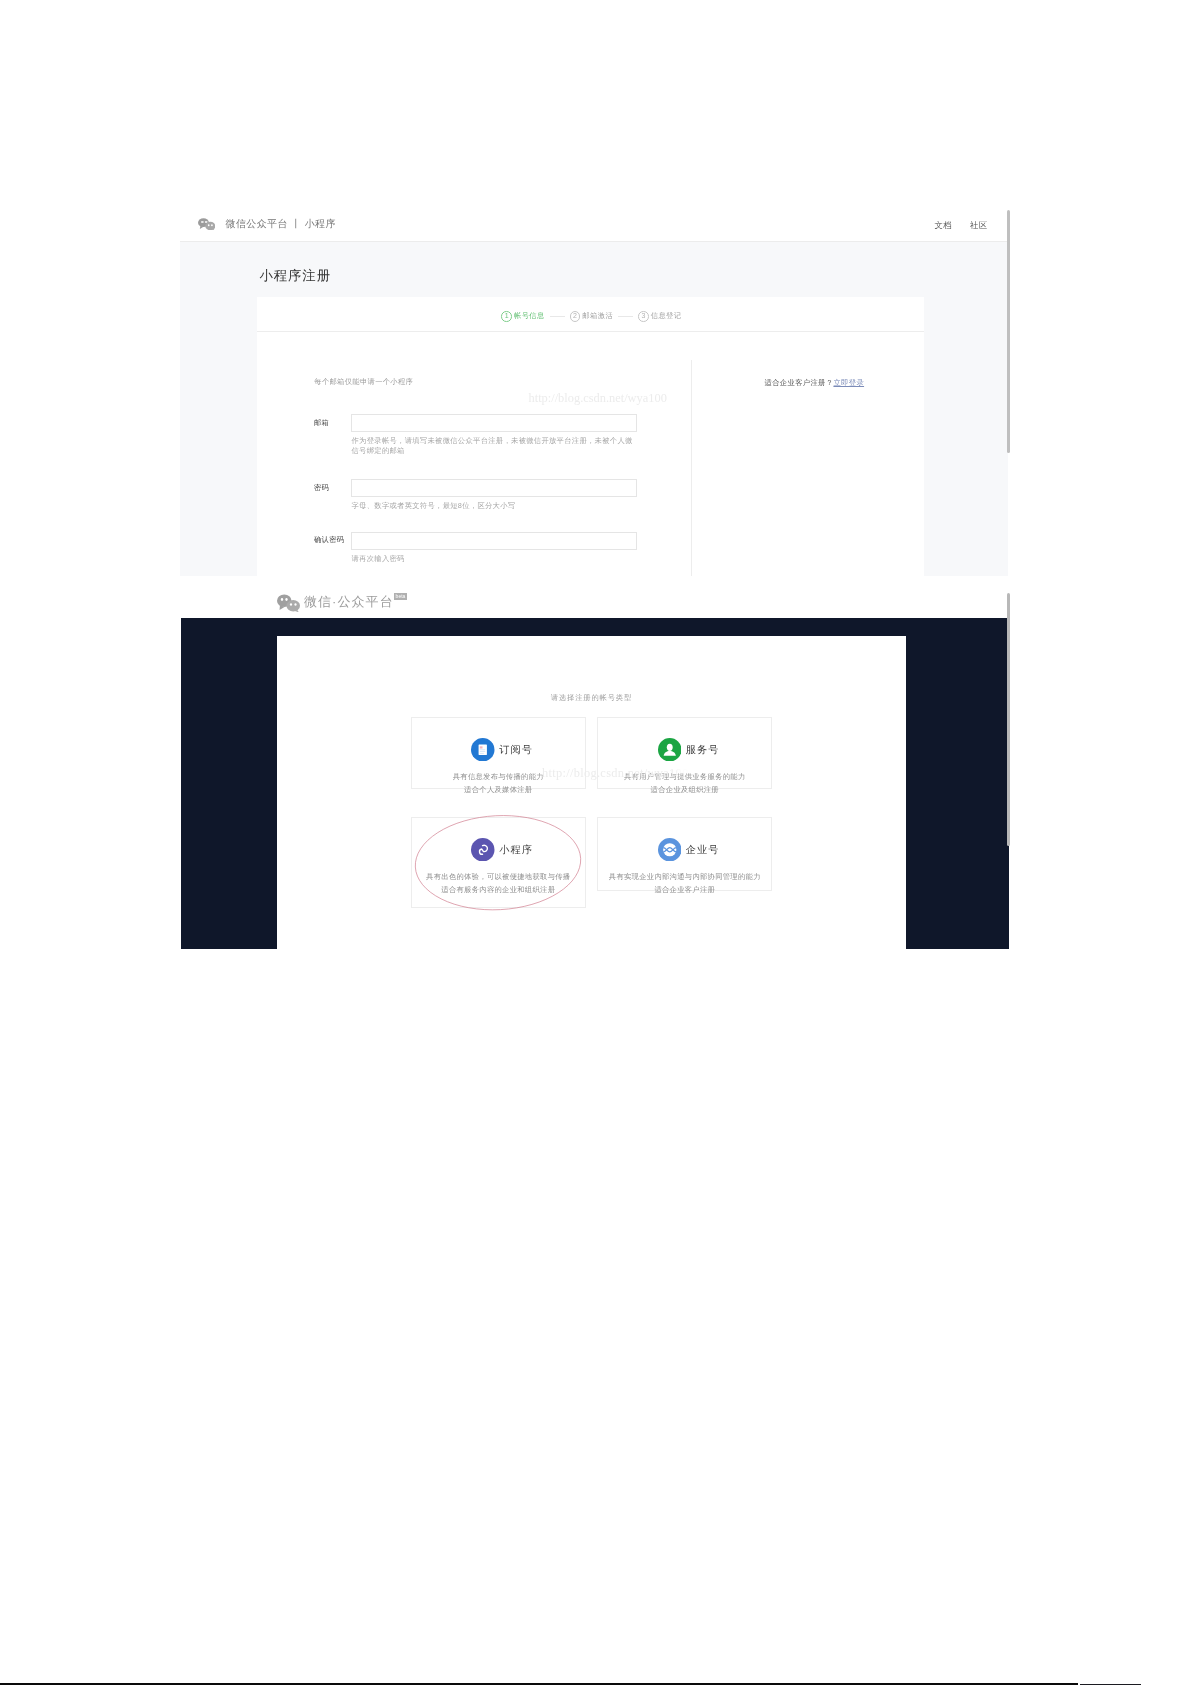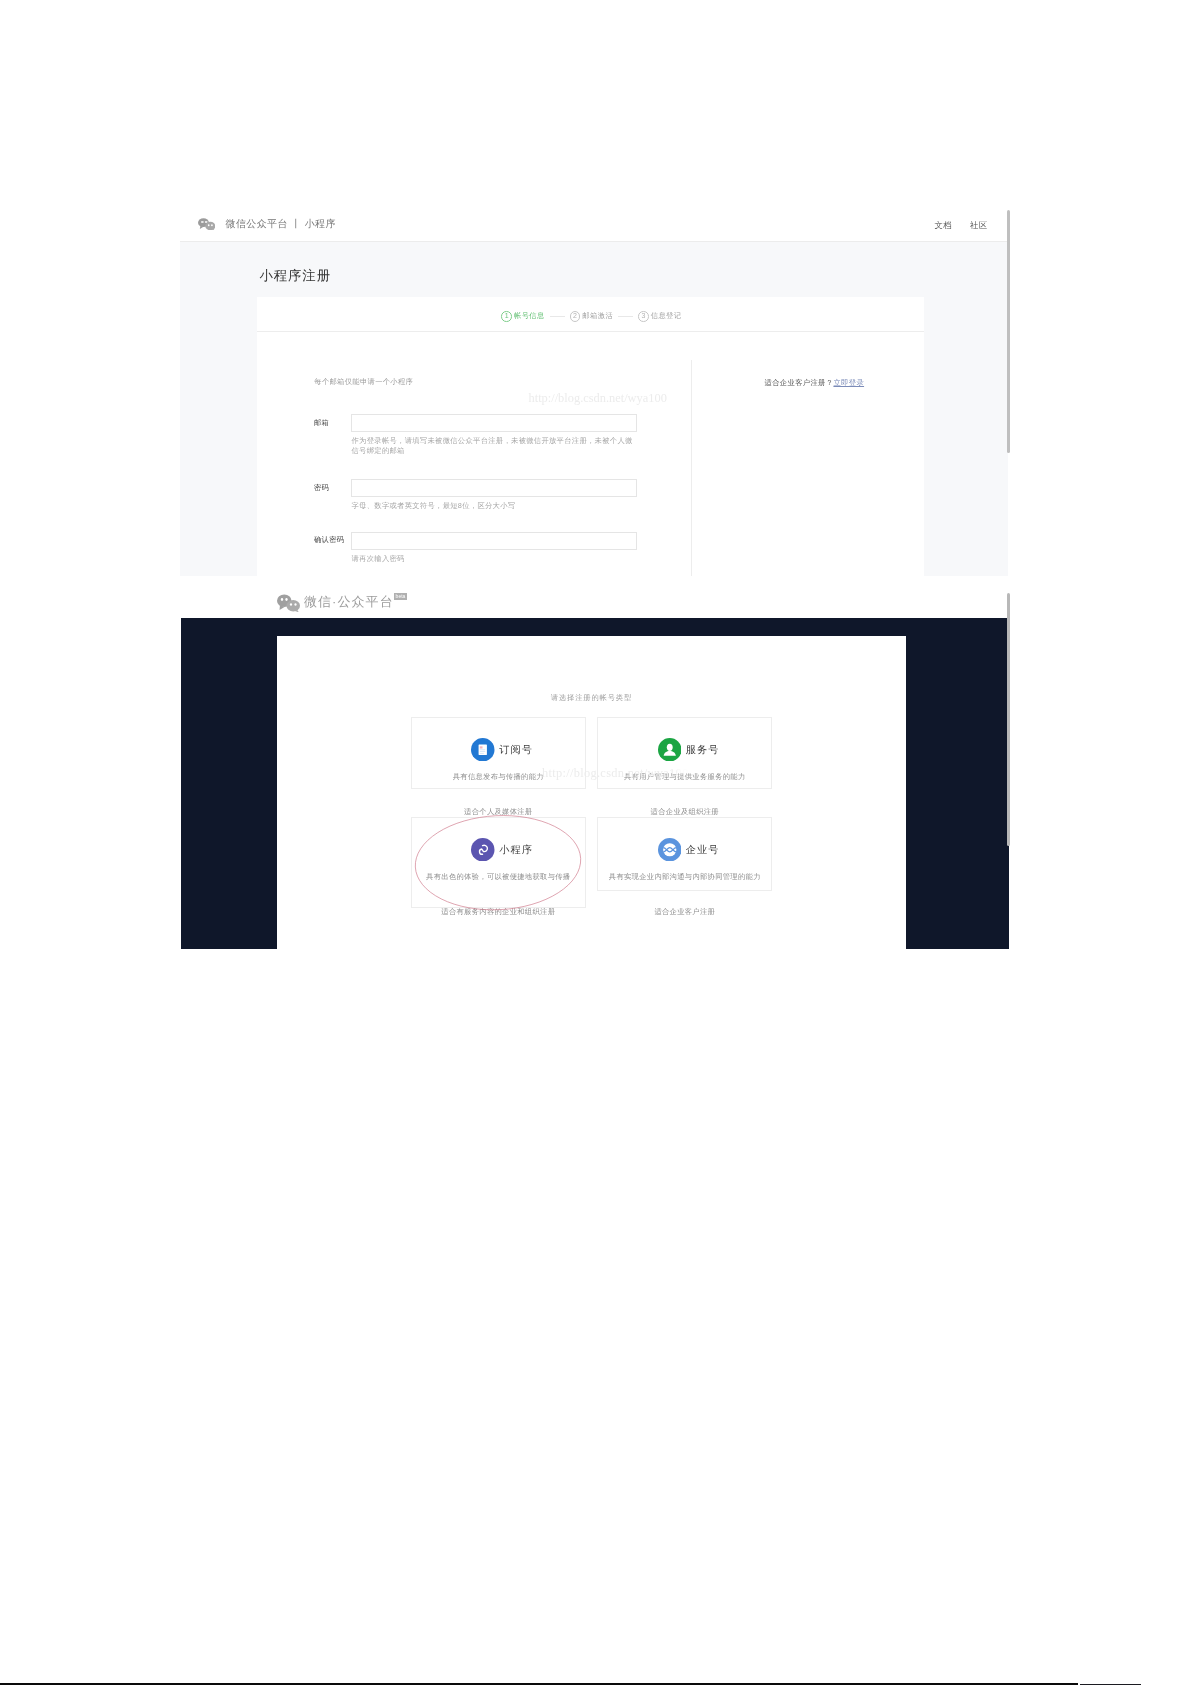--- a/index.html
+++ b/index.html
@@ -48,21 +48,21 @@
       line-height:6.8px;text-align:center;letter-spacing:0;font-family:"Liberation Sans",sans-serif;}
   #shot2 .s2-card{position:absolute;left:95.5px;top:52.5px;width:629px;height:315px;background:#fff;}
   #shot2 .s2-tabbar{position:absolute;left:0;top:0;width:629px;height:29px;background:#f2f3f7;border-bottom:1px solid #e9eaee;}
   #shot2 .s2-tab{position:absolute;left:15.8px;top:9.3px;font-size:8.4px;color:#3a3a3a;letter-spacing:0.5px;line-height:11px;}
   #shot2 .s2-subtitle{position:absolute;left:0;right:0;top:57.5px;text-align:center;font-size:7.3px;color:#9e9e9e;letter-spacing:0.85px;text-indent:0.85px;line-height:10px;}
   #shot2 .s2-grid{position:absolute;left:134.2px;top:81.4px;width:358px;}
   #shot2 .acct{position:absolute;width:175.2px;height:72px;border:1px solid #ededed;box-sizing:border-box;background:#fff;}
   #shot2 .acct .icon{position:absolute;left:59.4px;top:19.8px;width:23.5px;height:23.5px;}
   #shot2 .acct .nm{position:absolute;left:87.5px;top:25.2px;font-size:10.2px;line-height:13px;color:#3b3b3b;letter-spacing:1.1px;white-space:nowrap;}
   #shot2 .acct .d1{position:absolute;left:0;right:0;top:54.8px;line-height:9px;text-align:center;font-size:7.3px;color:#8d8d8d;letter-spacing:0.3px;white-space:nowrap;font-family:Liberation Mono, monospace;}
-  #shot2 .acct .d2{position:absolute;left:0;right:0;top:67.3px;line-height:9px;text-align:center;font-size:7.3px;color:#8d8d8d;letter-spacing:0.3px;white-space:nowrap;margin-top:22px;}
+  #shot2 .acct .d2{position:absolute;left:0;right:0;top:67.3px;line-height:9px;text-align:center;font-size:7.3px;color:#8d8d8d;letter-spacing:0.3px;white-space:nowrap;}
   #shot2 .wm2{position:absolute;left:265.5px;top:130.5px;font-family:"Liberation Serif",serif;font-size:12.4px;color:#ececec;letter-spacing:.3px;white-space:nowrap;
       -webkit-mask-image:linear-gradient(to right,#000 0%,#000 88%,rgba(0,0,0,.25) 95%,rgba(0,0,0,.08) 100%);
       mask-image:linear-gradient(to right,#000 0%,#000 88%,rgba(0,0,0,.25) 95%,rgba(0,0,0,.08) 100%);}
   #sb2{position:absolute;left:1007.4px;top:592.5px;width:3px;height:253.3px;background:#b8b8b8;border-radius:2px;}
   #shot2 .ellipse-mark{position:absolute;left:137.5px;top:179.6px;width:168px;height:95.4px;
       transform:rotate(-3deg);box-sizing:border-box;overflow:visible;}
   
   #sb1{position:absolute;left:1006.7px;top:210.4px;width:3.4px;height:243px;background:#bfbfbf;border-radius:2px;}
   #bottomrule{position:absolute;left:0;top:1683.4px;width:1078px;height:1.6px;background:#0a0a0a;}
   #bottomrule2{position:absolute;left:1080px;top:1683.6px;width:60.5px;height:1.4px;background:#1c1c22;}

